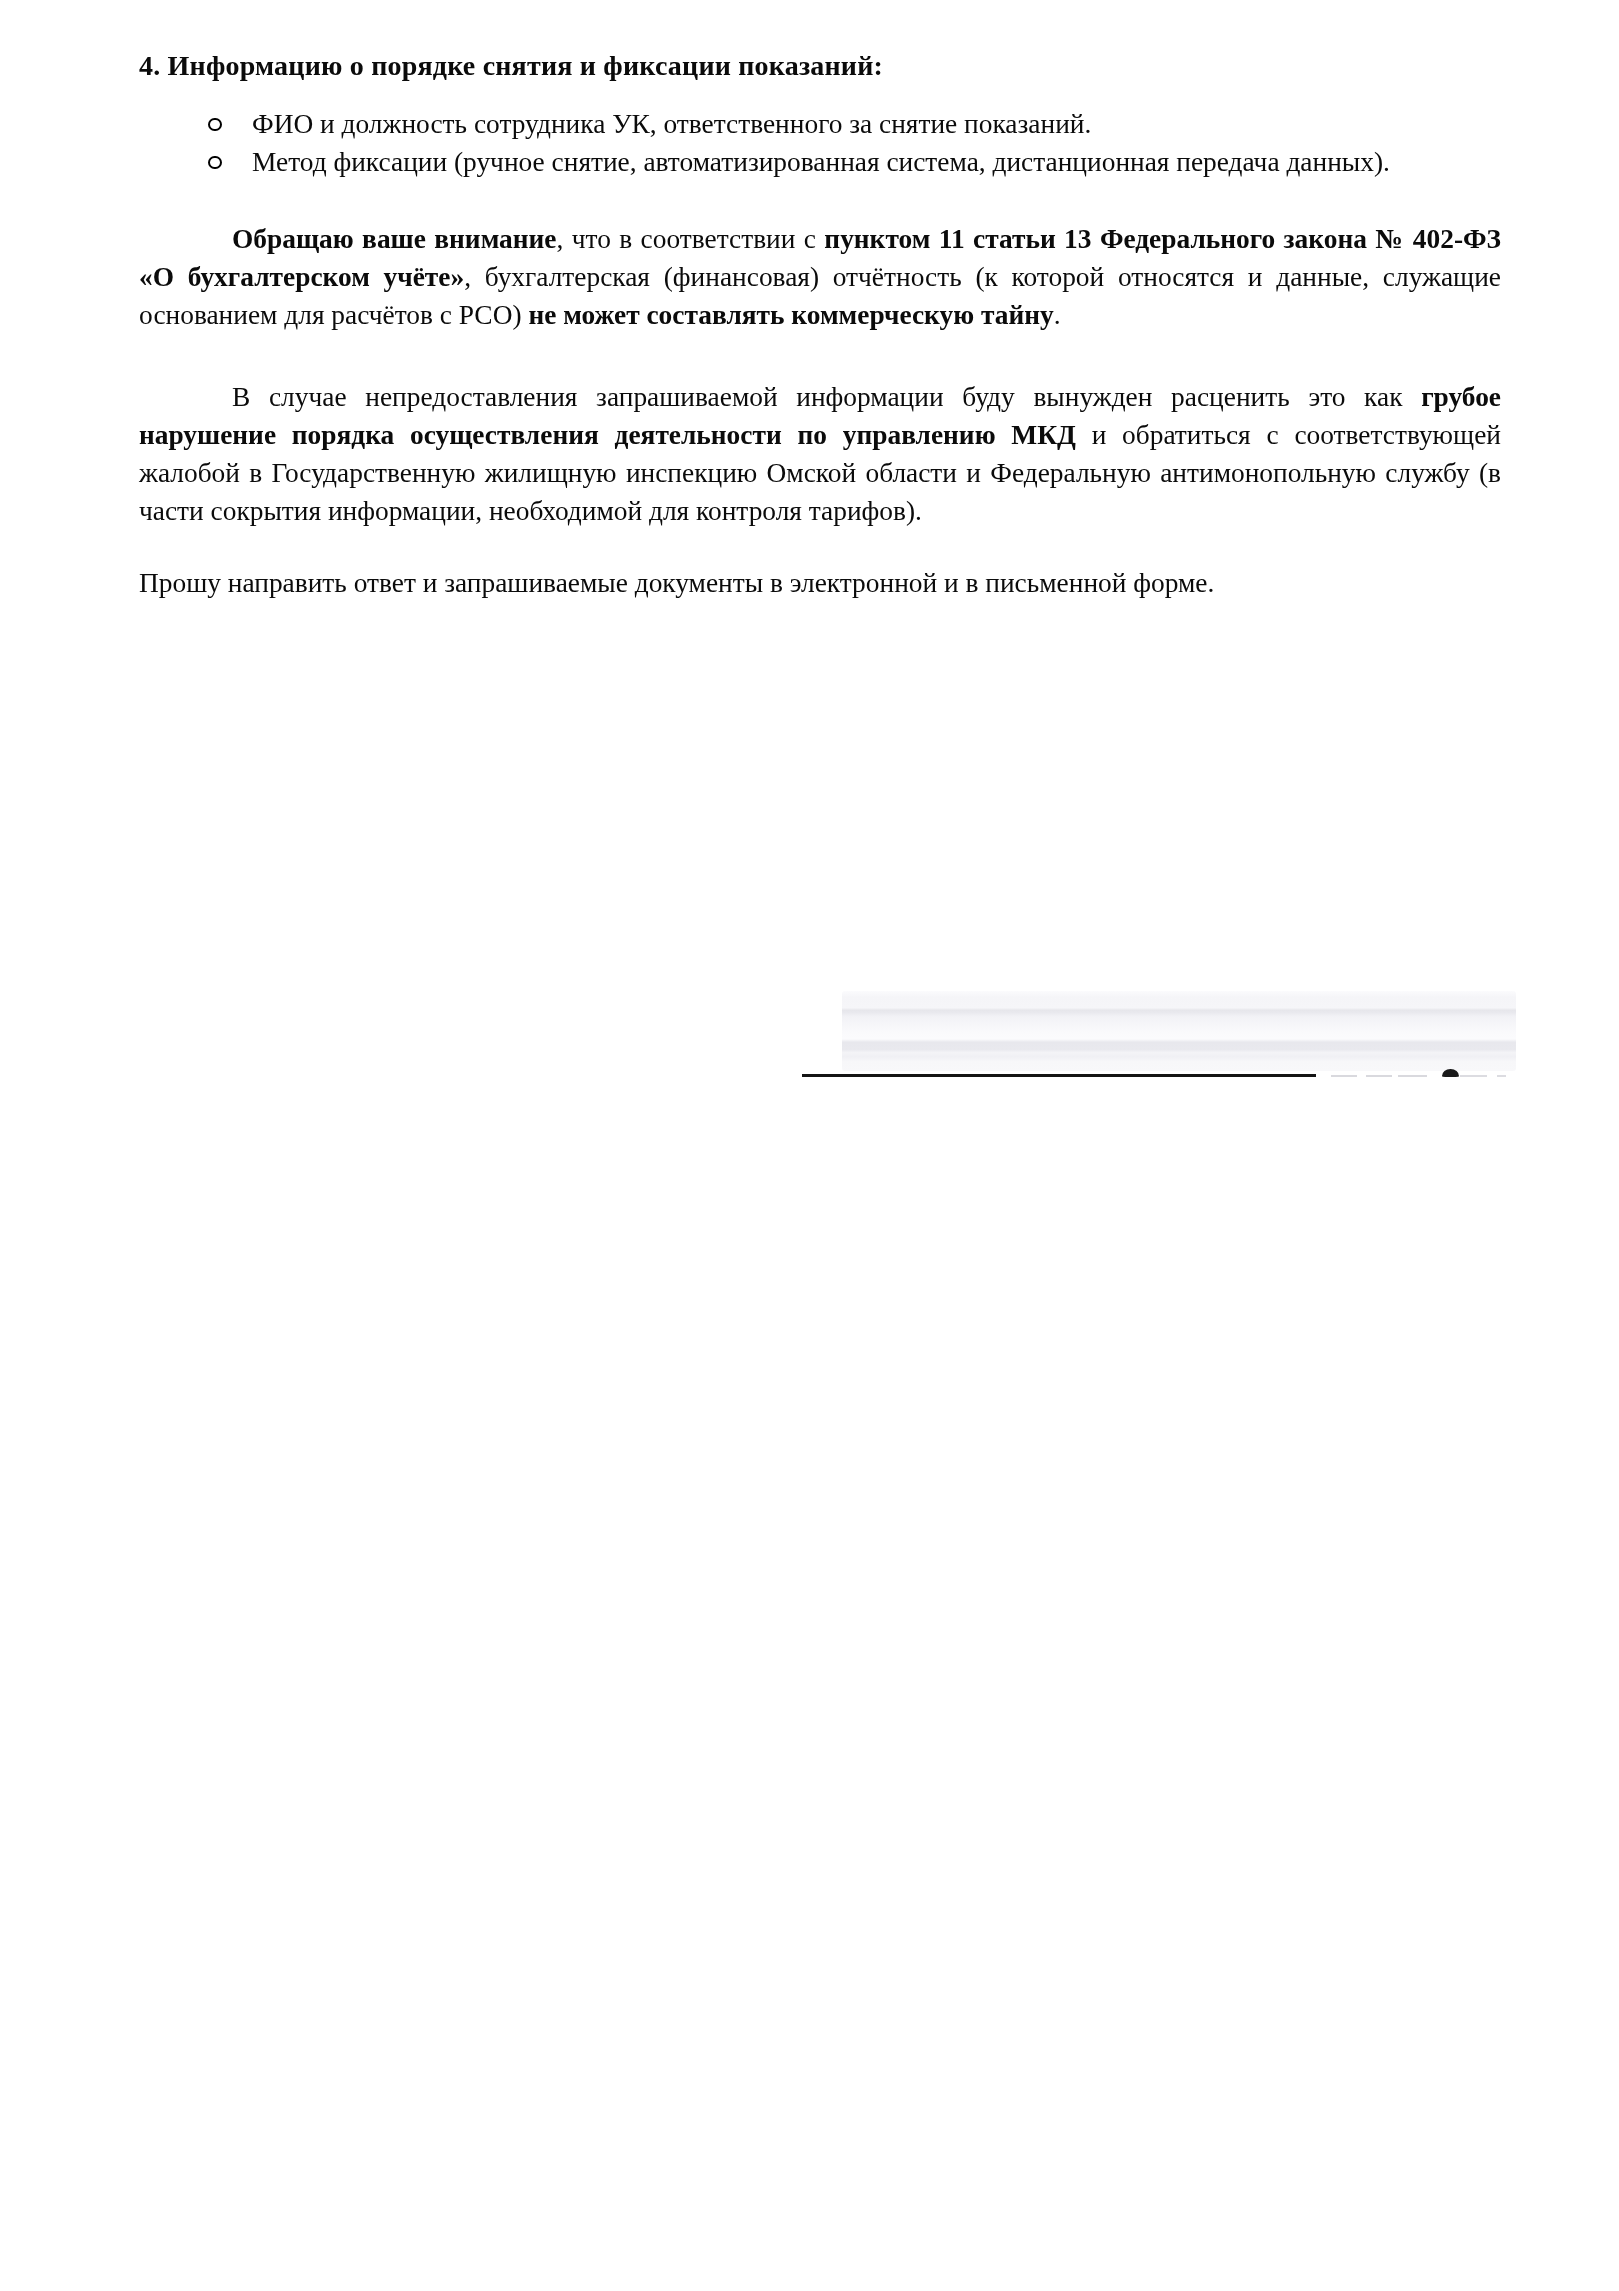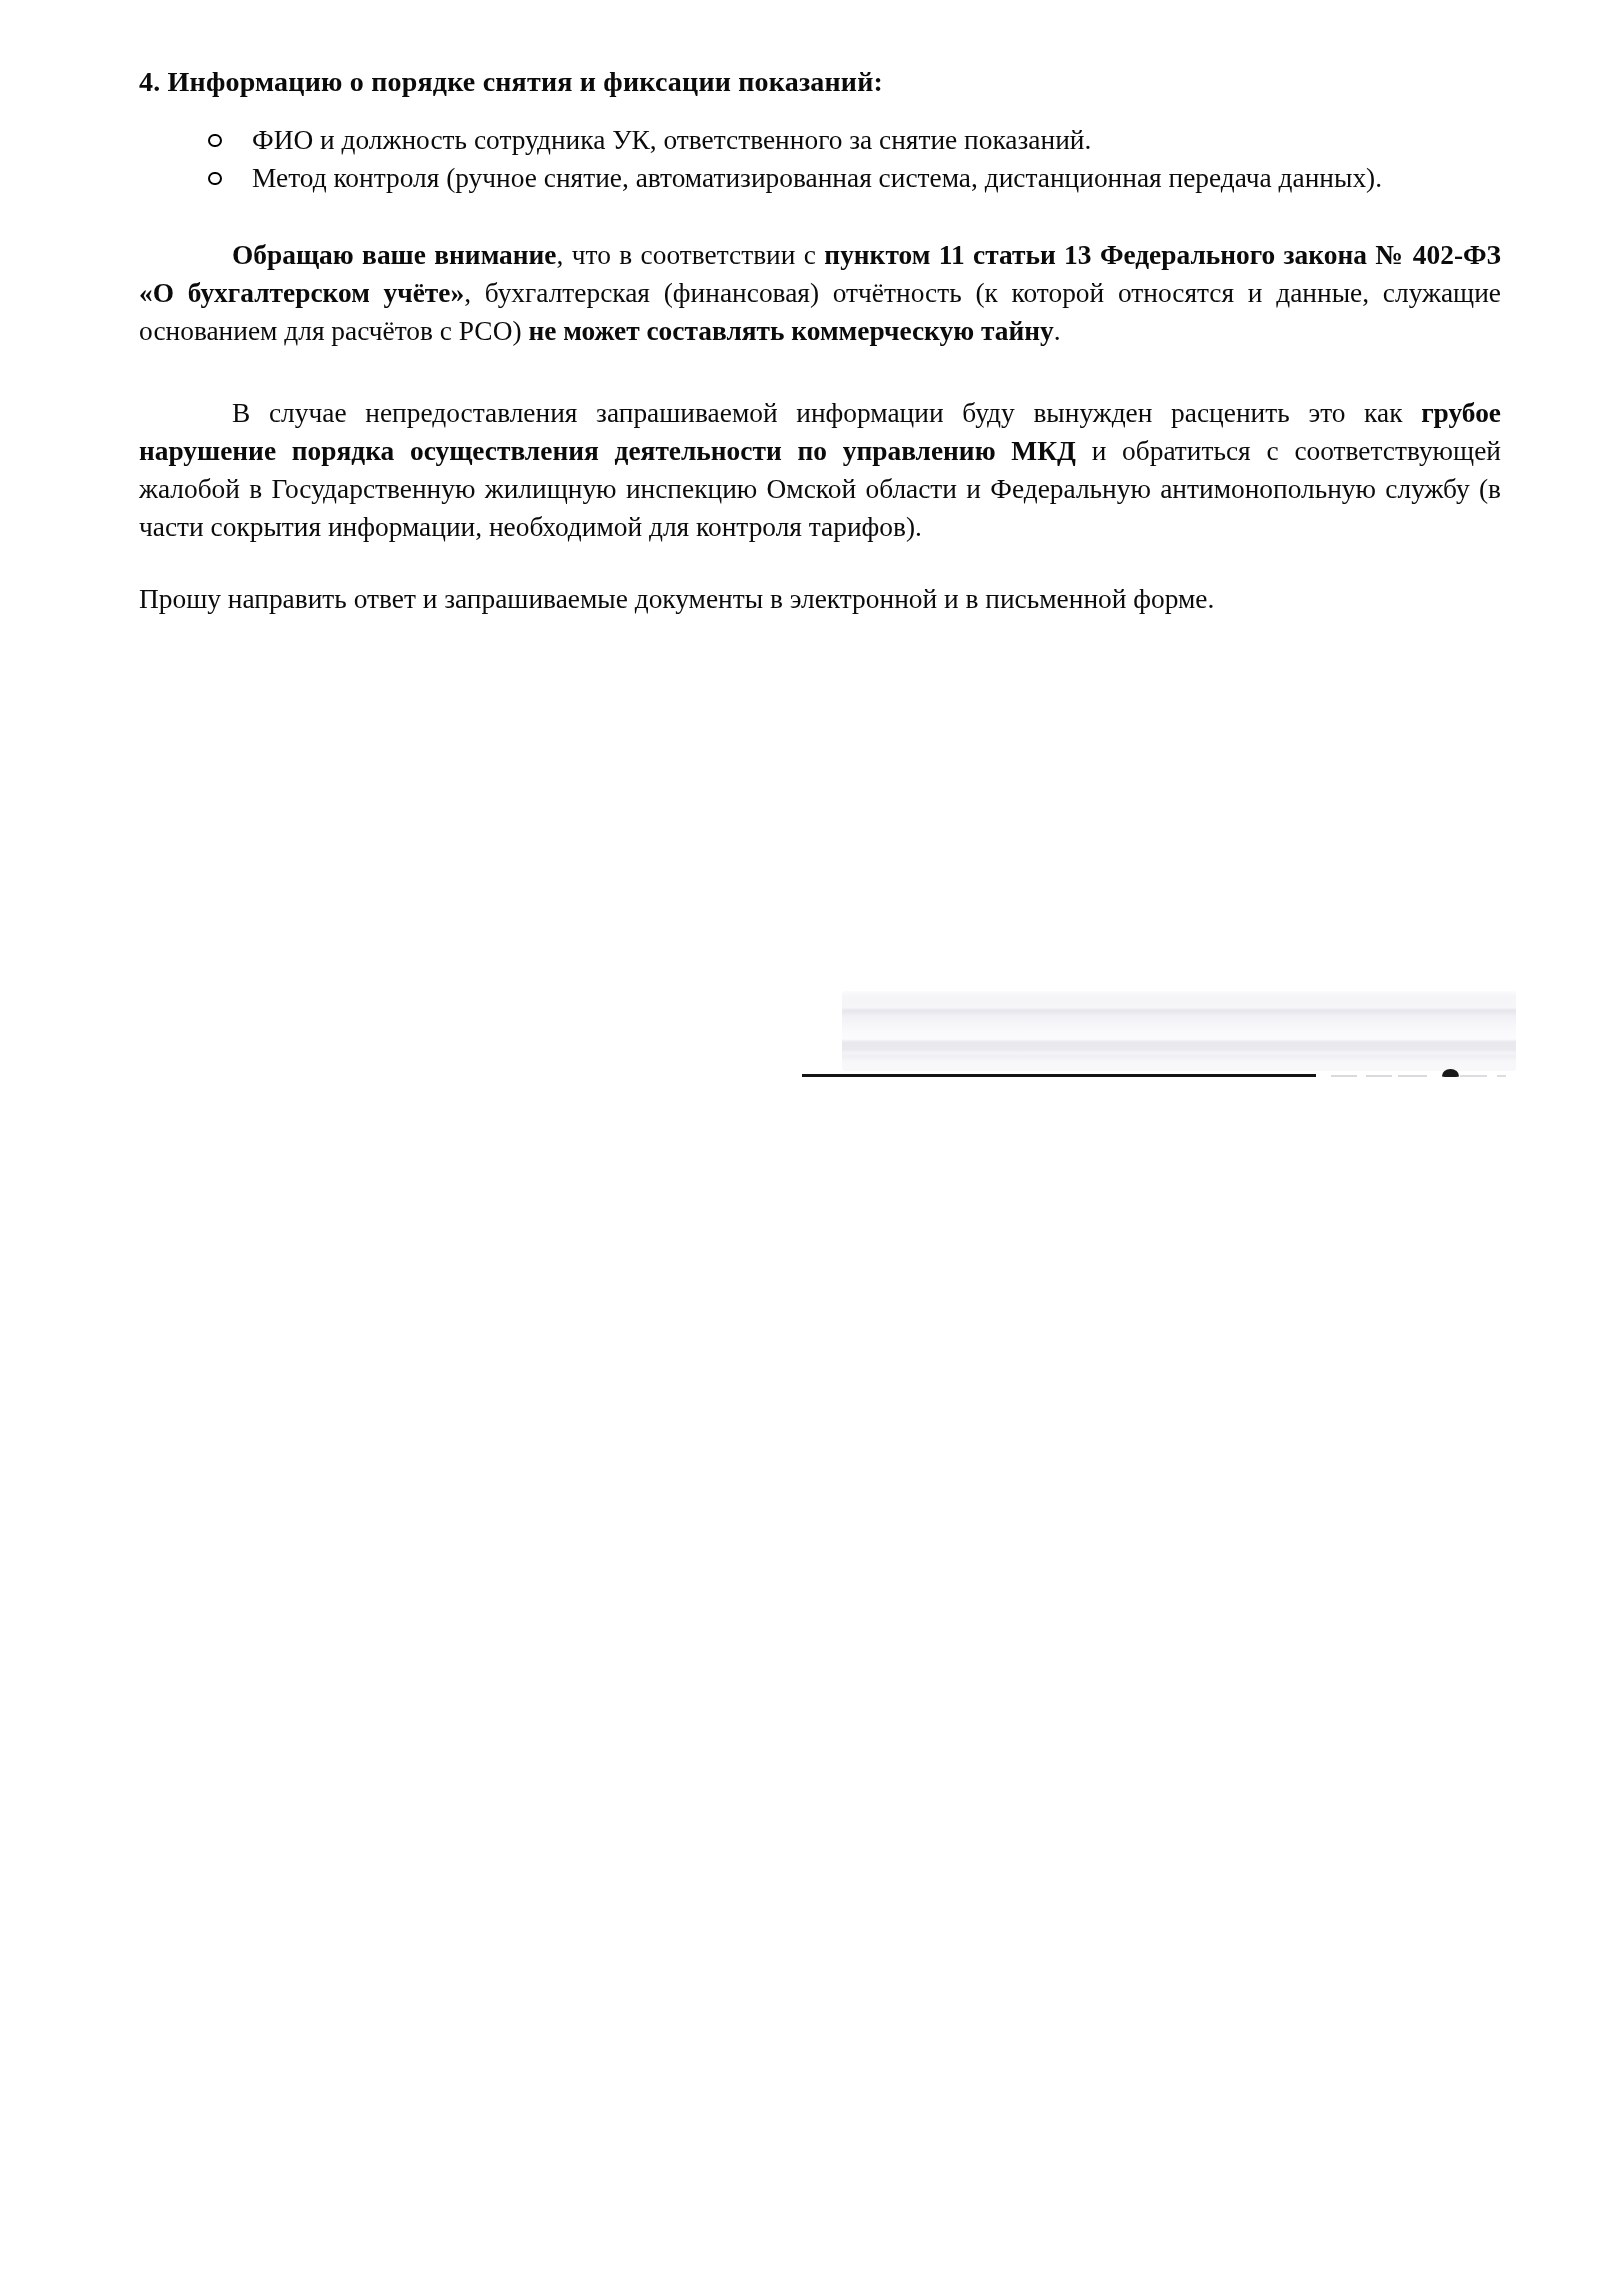--- a/index.html
+++ b/index.html
@@ -10,21 +10,21 @@
   .page {
     position: relative;
     width: 1619px;
     height: 2292px;
     background: #ffffff;
     font-family: "Liberation Serif", "DejaVu Serif", serif;
     color: #0b0b0b;
     overflow: hidden;
   }
   .content {
-    padding: 62px 118px 0 139px;
+    padding: 46px 118px 0 139px;
   }
   .heading {
     margin: 0;
     font-size: 28px;
     font-weight: bold;
     line-height: 39px;
     letter-spacing: 0.2px;
   }
   .bullets {
     list-style: none;
@@ -121,21 +121,21 @@
 
     <h1 class="heading">4. Информацию о порядке снятия и фиксации показаний:</h1>
 
     <ul class="bullets">
       <li>
         <span class="bullet-marker"></span>
         <span>ФИО и должность сотрудника УК, ответственного за снятие показаний.</span>
       </li>
       <li>
         <span class="bullet-marker"></span>
-        <span>Метод контроля (ручное снятие, автоматизированная система, дистанционная передача данных).</span>
+        <span>Метод фиксации (ручное снятие, автоматизированная система, дистанционная передача данных).</span>
       </li>
     </ul>
 
     <p class="body-par p1"><span class="b">Обращаю ваше внимание</span><span>, что в соответствии с </span><span class="b">пунктом 11 статьи 13 Федерального закона № 402-ФЗ «О бухгалтерском учёте»</span><span>, бухгалтерская (финансовая) отчётность (к которой относятся и данные, служащие основанием для расчётов с РСО) </span><span class="b">не может составлять коммерческую тайну</span><span>.</span></p>
 
     <p class="body-par p2"><span>В случае непредоставления запрашиваемой информации буду вынужден расценить это как </span><span class="b">грубое нарушение порядка осуществления деятельности по управлению МКД</span><span> и обратиться с соответствующей жалобой в Государственную жилищную инспекцию Омской области и Федеральную антимонопольную службу (в части сокрытия информации, необходимой для контроля тарифов).</span></p>
 
     <p class="body-par p3">Прошу направить ответ и запрашиваемые документы в электронной и в письменной форме.</p>
 
   </div>

